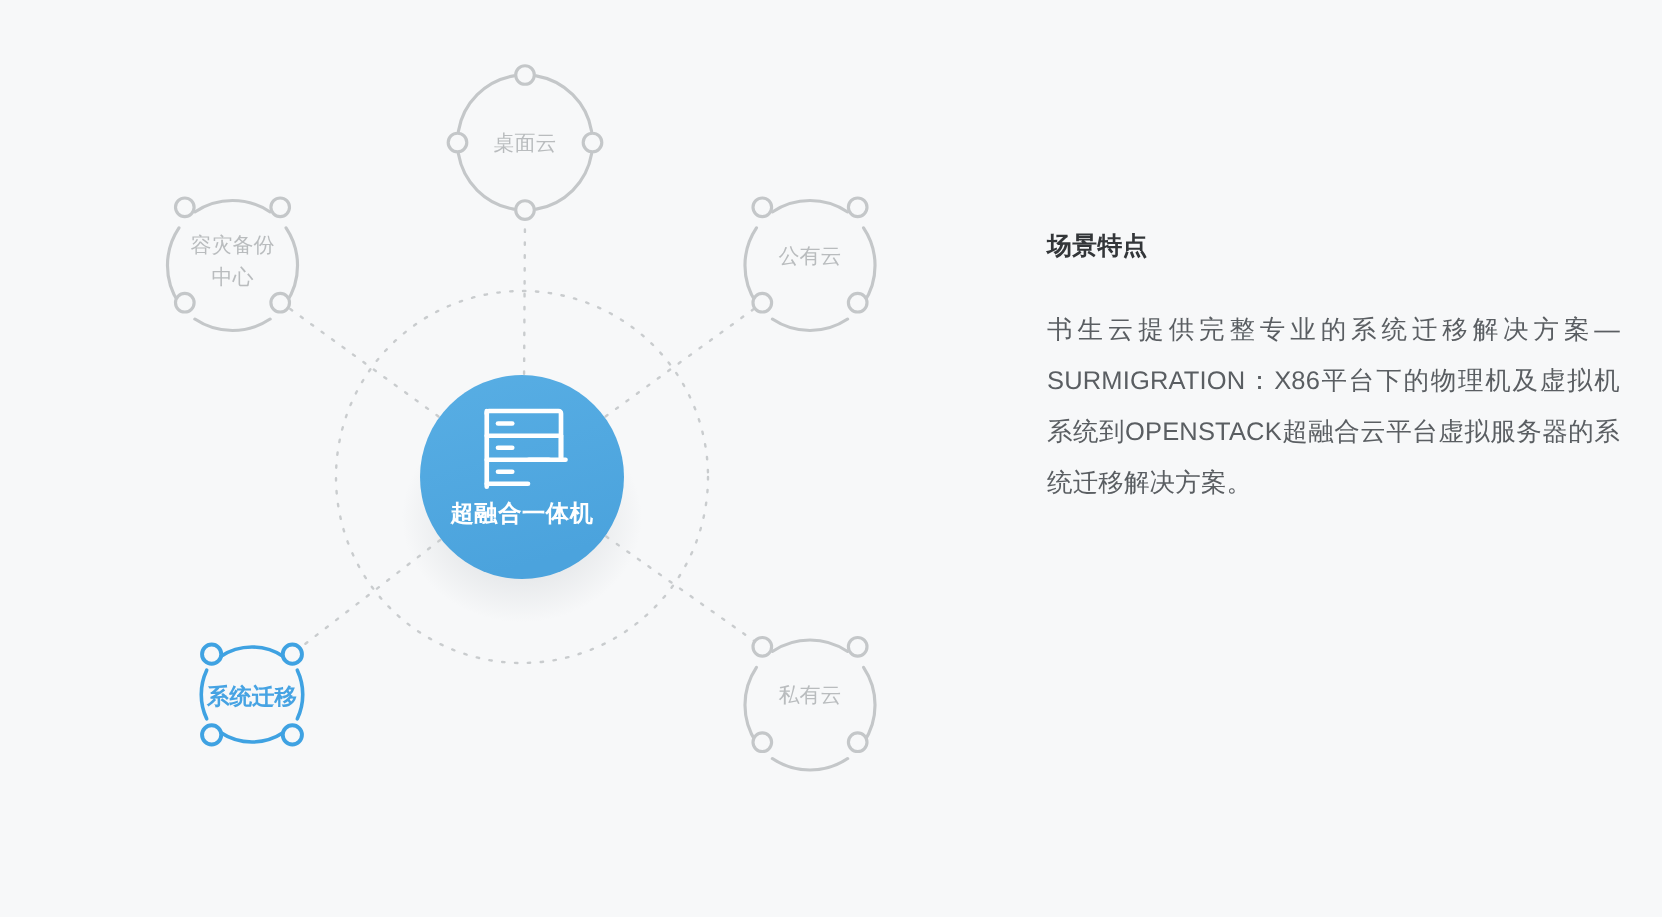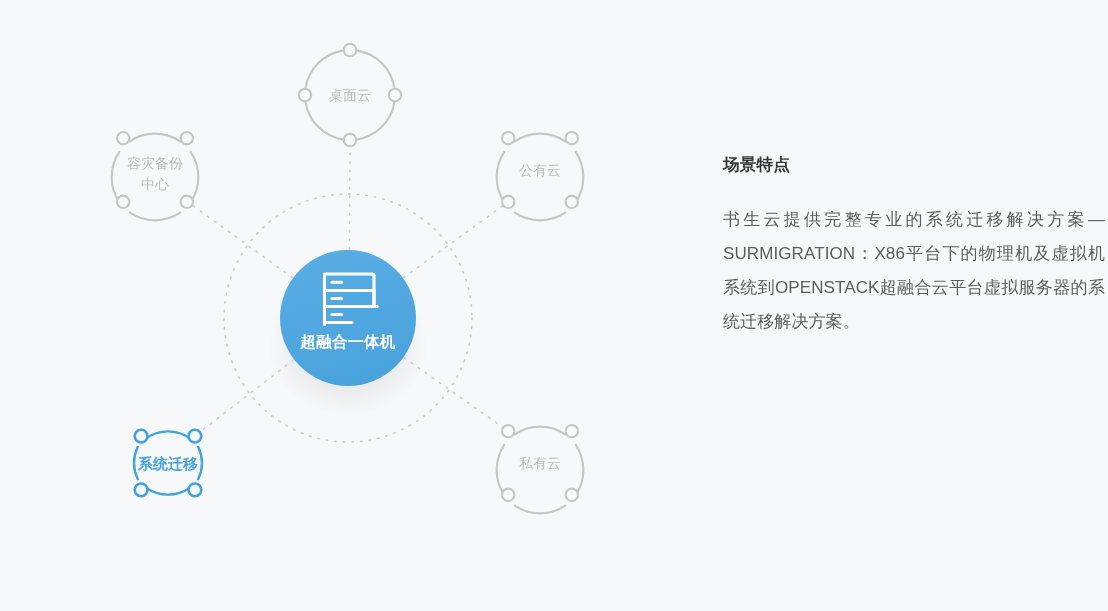--- a/index.html
+++ b/index.html
@@ -58,21 +58,20 @@
     text-anchor: middle;
     letter-spacing: 0.4px;
   }
 
   
   #panel {
     position: absolute;
     left: 698px;
     top: 155px;
     width: 382px;
-    margin-left: 25px;
   }
   #panel h2 {
     margin: 0 0 28px 0;
     font-size: 16.5px;
     font-weight: bold;
     color: #333639;
     letter-spacing: 0.3px;
     line-height: 1.2;
   }
   #panel p {

